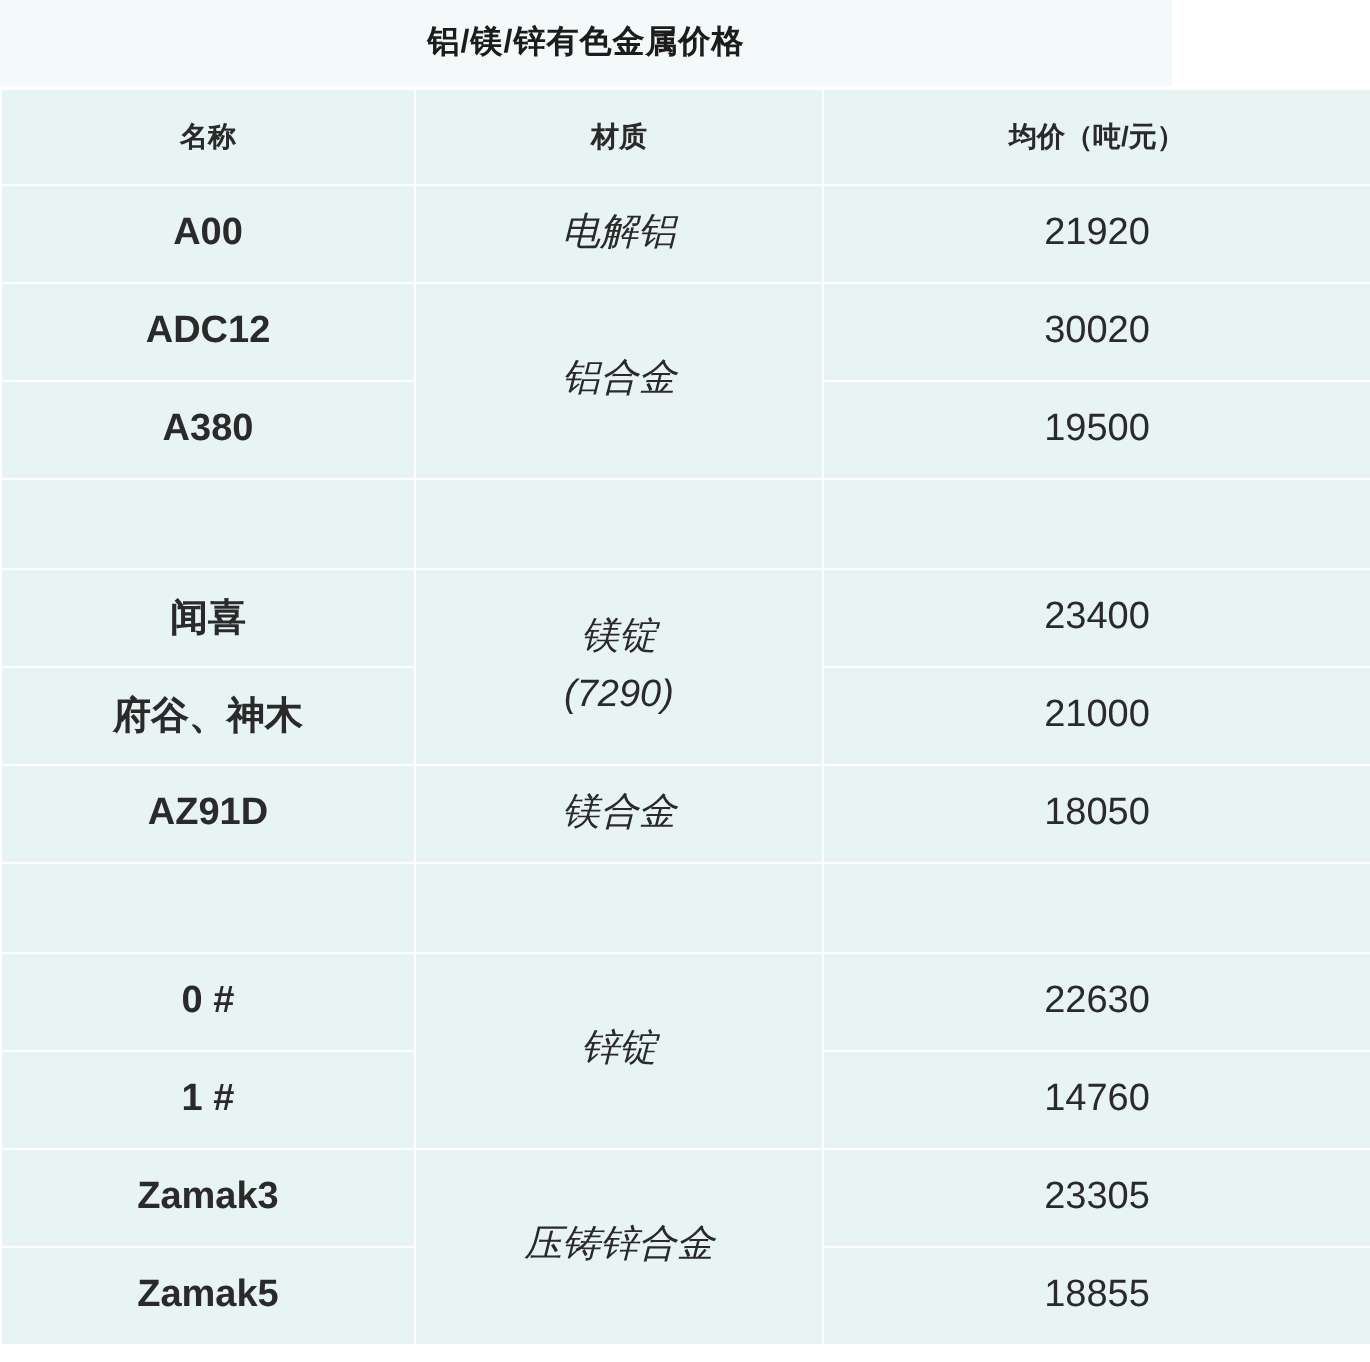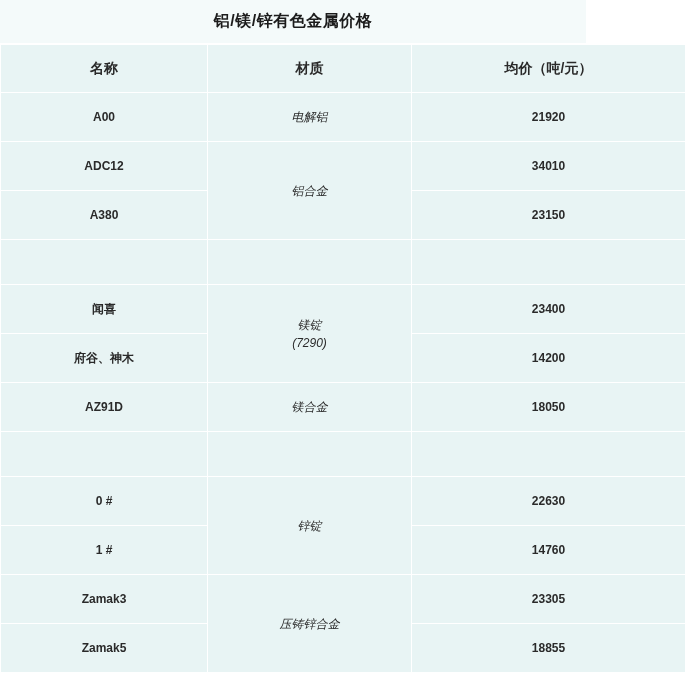--- a/index.html
+++ b/index.html
@@ -41,42 +41,42 @@
   }
   table.price col.c-name  { width: 207px; }
   table.price col.c-mat   { width: 204px; }
   table.price col.c-price { width: 274px; }
 
   table.price th, table.price td {
     border: 1px solid #ffffff;
     background: #e8f4f4;
     text-align: center;
     vertical-align: middle;
-    font-size: 12px;
+    font-size: 19px;
     color: #2a2a2a;
   }
   table.price th {
     height: 45px;
     font-weight: bold;
     font-size: 14px;
   }
   table.price td {
     height: 46px;
   }
   td.name {
     font-weight: bold;
     font-size: 14px;
   }
   td.material {
     font-weight: normal;
     line-height: 1.5;
     font-style: italic;
   }
   td.price {
-    font-weight: bold;
+    font-weight: normal;
   }
   tr.spacer td {
     height: 42px;
     background: #e8f4f4;
   }
   .footnote {
     padding: 10px 8px 0 8px;
     font-size: 11.5px;
     color: #555555;
     background: #ffffff;
@@ -108,44 +108,44 @@
     <tbody>
 
       <tr>
         <td class="name">A00</td>
         <td class="material" rowspan="1">电解铝</td>
         <td class="price">21920</td>
       </tr>
       <tr>
         <td class="name">ADC12</td>
         <td class="material" rowspan="2">铝合金</td>
-        <td class="price">34010</td>
+        <td class="price">30020</td>
       </tr>
       <tr>
         <td class="name">A380</td>
-        <td class="price">23150</td>
+        <td class="price">19500</td>
       </tr>
 
       <tr class="spacer">
         <td></td>
         <td></td>
         <td></td>
       </tr>
 
       <tr>
         <td class="name">闻喜</td>
         <td class="material" rowspan="2">
           <div>镁锭</div>
           <div>(7290)</div>
         </td>
         <td class="price">23400</td>
       </tr>
       <tr>
         <td class="name">府谷、神木</td>
-        <td class="price">14200</td>
+        <td class="price">21000</td>
       </tr>
       <tr>
         <td class="name">AZ91D</td>
         <td class="material" rowspan="1">镁合金</td>
         <td class="price">18050</td>
       </tr>
 
       <tr class="spacer">
         <td></td>
         <td></td>

